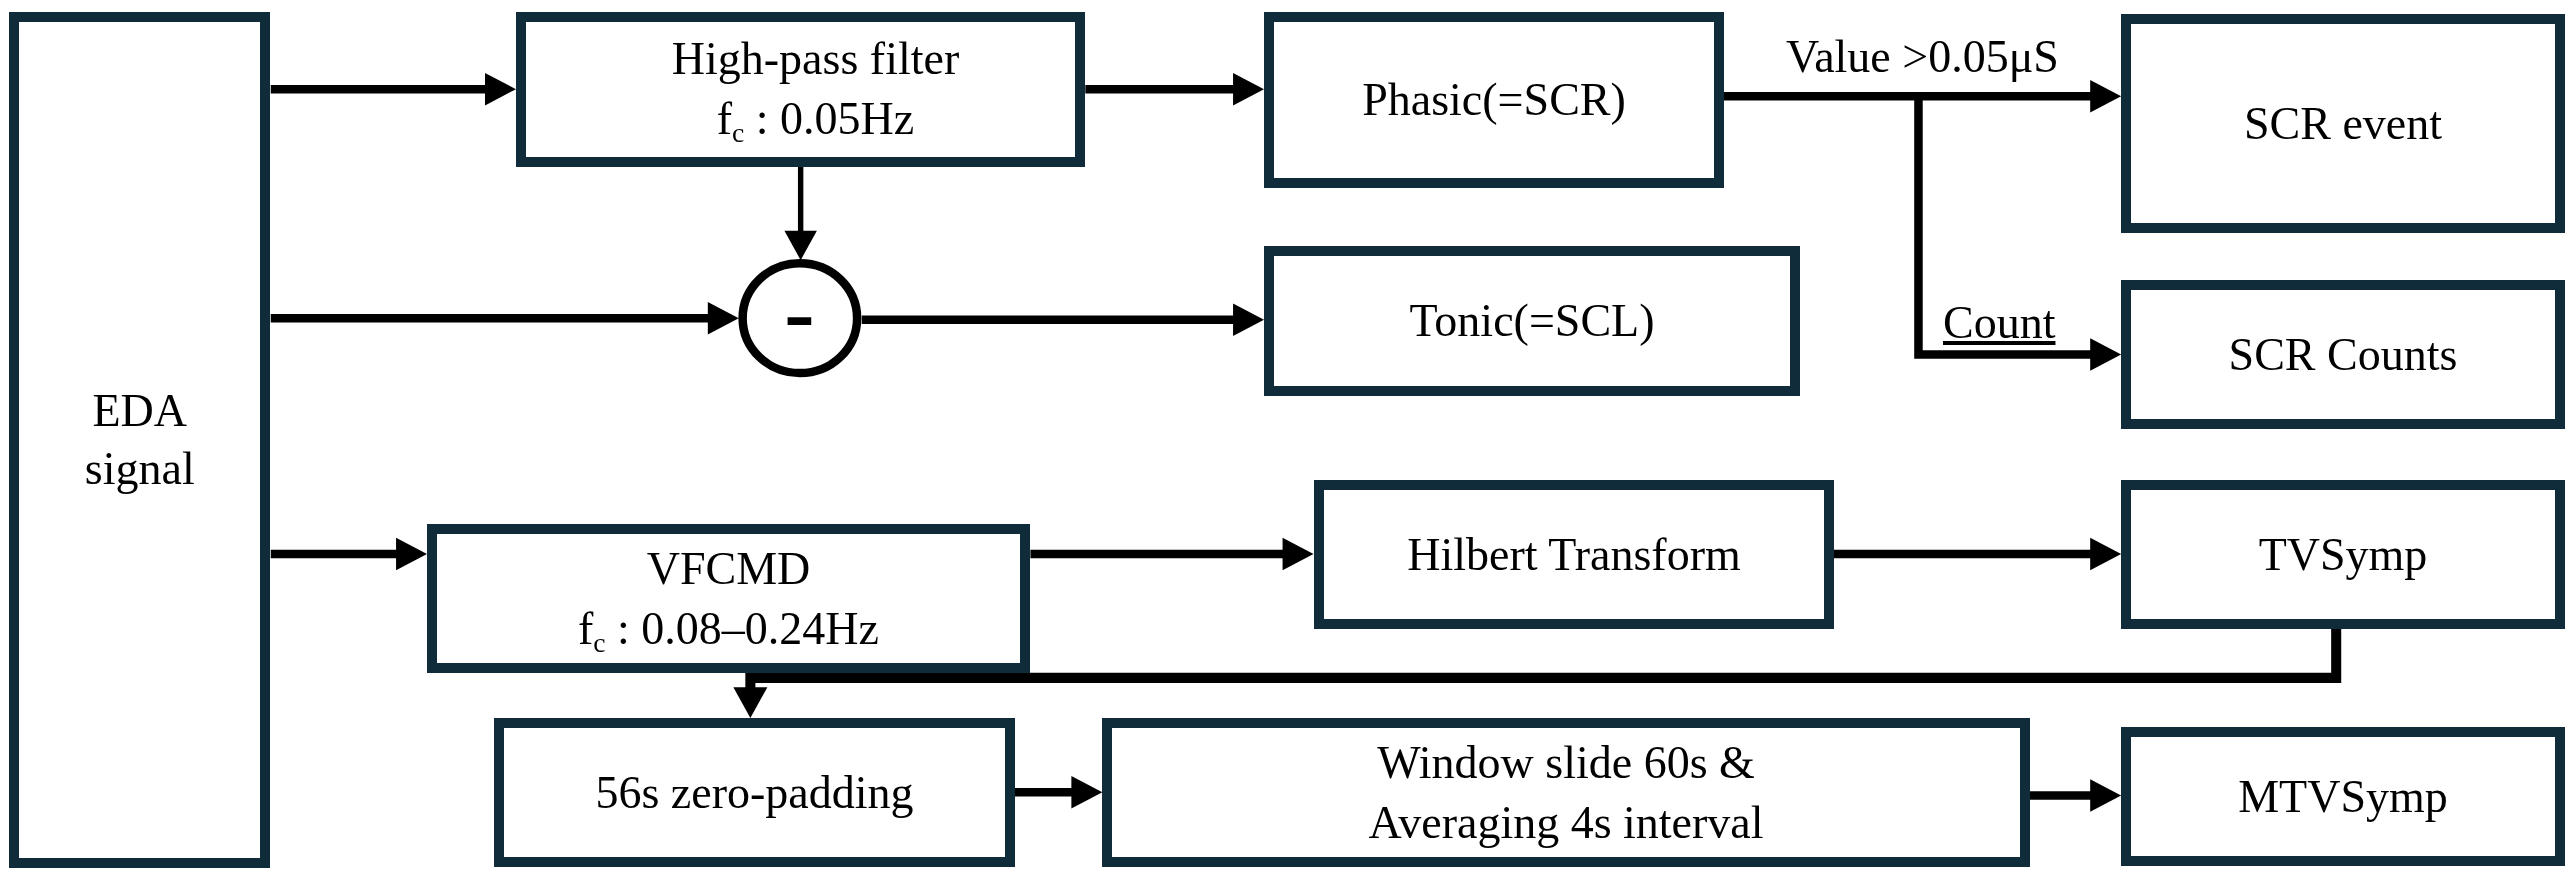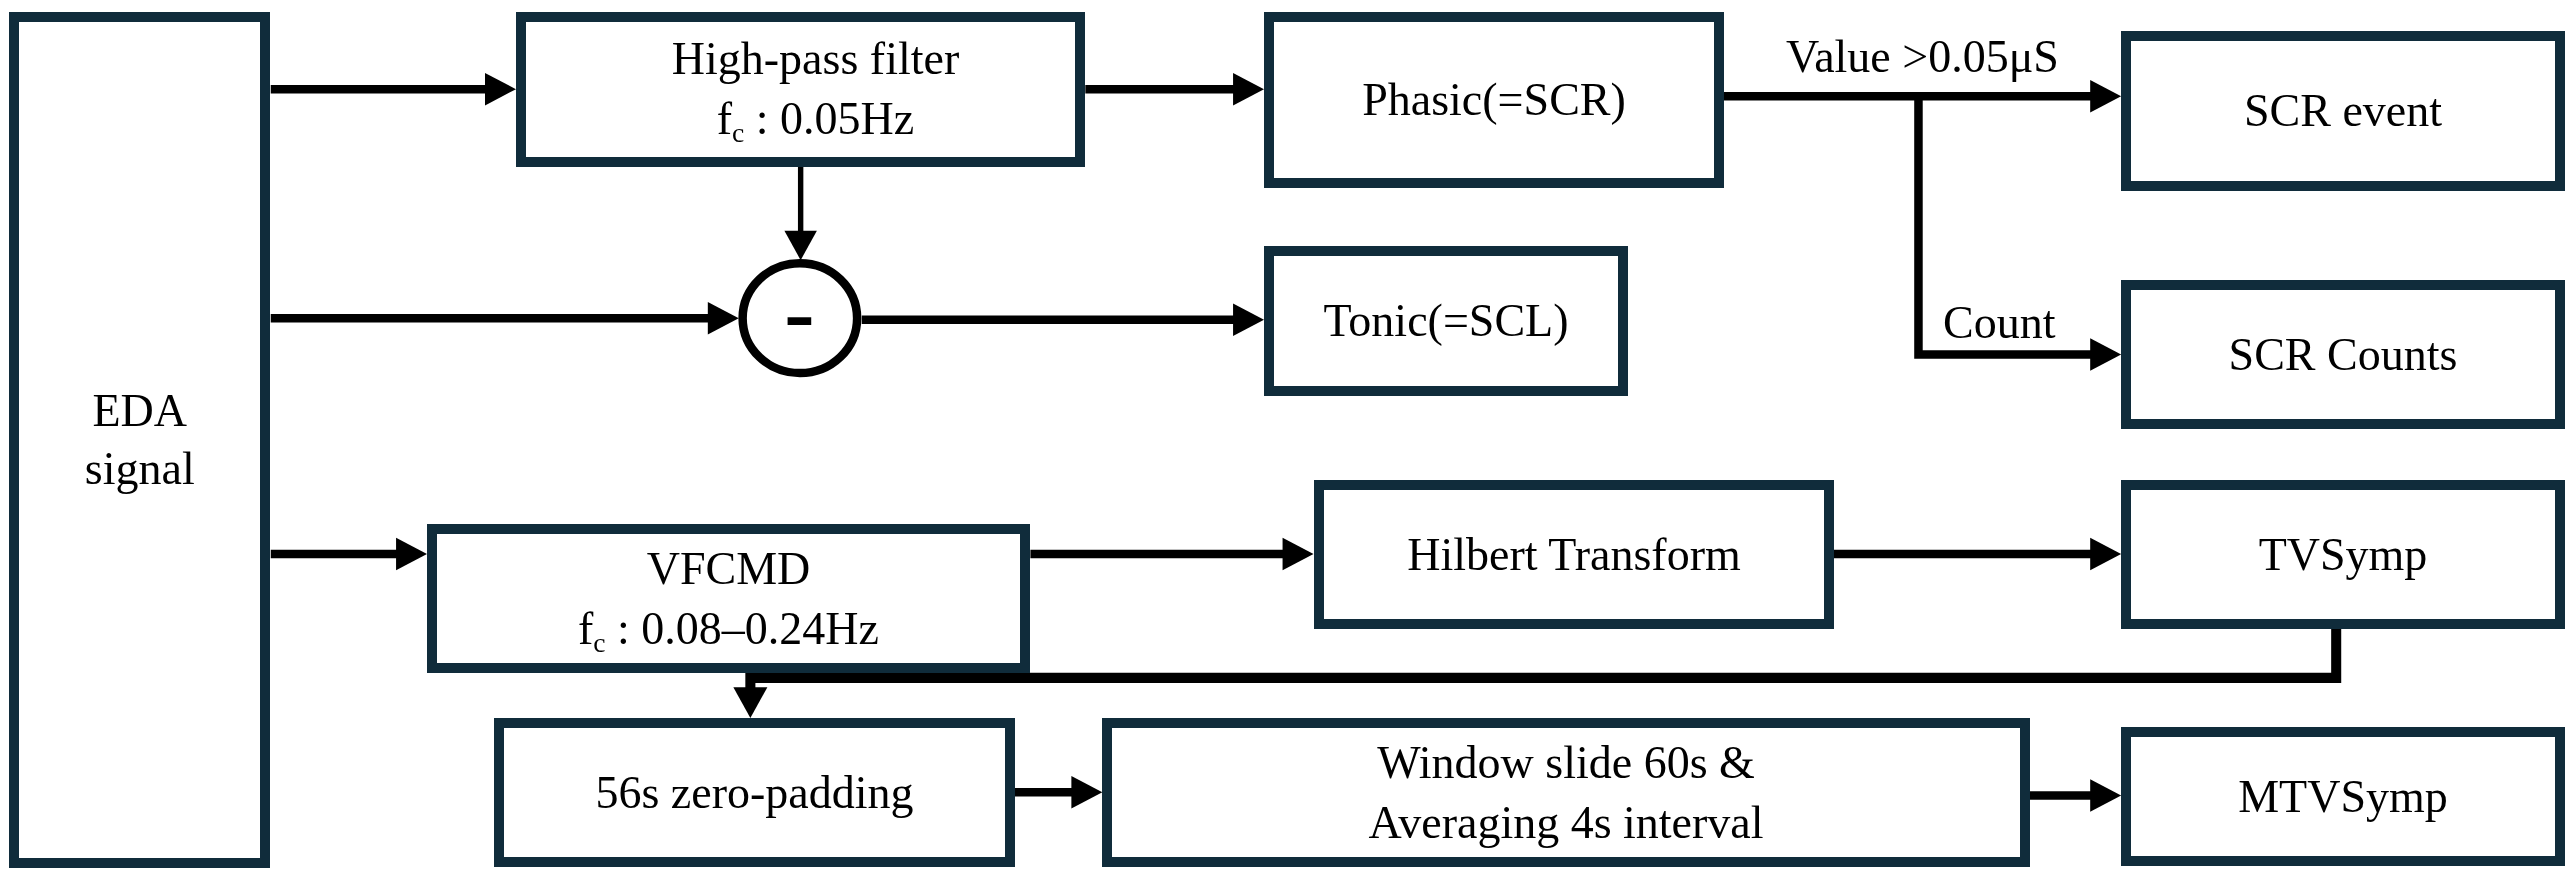--- a/index.html
+++ b/index.html
@@ -35,37 +35,37 @@
     text-align:center;
     font-size:46px;line-height:1.3;
     color:var(--ink);
   }
   .box span{display:block;}
   .fc-line span, .fc-line sub{display:inline;}
   .sub{font-size:0.6em;vertical-align:-0.28em;line-height:0;}
   #b-eda{left:9.3px;top:11.6px;width:261px;height:856px;line-height:1.25;}
   #b-hpf{left:516px;top:11.6px;width:569px;height:155px;padding-left:30px;}
   #b-phasic{left:1264px;top:11.6px;width:460px;height:176px;}
-  #b-scr-event{left:2121px;top:31px;width:444px;height:160px;}
-  #b-tonic{left:1264px;top:246px;width:364px;height:150px;}
+  #b-scr-event{left:2121px;top:14px;width:444px;height:219px;}
+  #b-tonic{left:1264px;top:246px;width:536px;height:150px;}
   #b-scr-counts{left:2121px;top:280px;width:444px;height:149px;}
   #b-vfcmd{left:427px;top:480px;width:603px;height:149px;margin-top:44px;}
   #b-hilbert{left:1314px;top:480px;width:520px;height:149px;}
   #b-tvsymp{left:2121px;top:480px;width:444px;height:149px;}
   #b-pad56{left:494px;top:718px;width:521px;height:149px;}
   #b-window{left:1102px;top:718px;width:928px;height:149px;}
   #b-mtvsymp{left:2121px;top:727px;width:444px;height:139px;justify-content:center;}
   .edge-label{
     position:absolute;
     font-size:46px;line-height:1.05;
     color:var(--ink);
     white-space:nowrap;
   }
   #lbl-value{left:1733px;top:32.5px;width:379px;text-align:center;}
-  #lbl-count{left:1943px;top:299px;text-align:left;}
+  #lbl-count{left:1943px;top:299px;text-align:left;text-decoration:underline;}
   #minus{
     position:absolute;left:753px;top:272px;width:93px;height:93px;
     display:flex;align-items:center;justify-content:center;
     font-size:91px;font-weight:700;transform:translateY(-6.2px);
   }
 </style>
 </head>
 <body>
 
 <div id="canvas">

